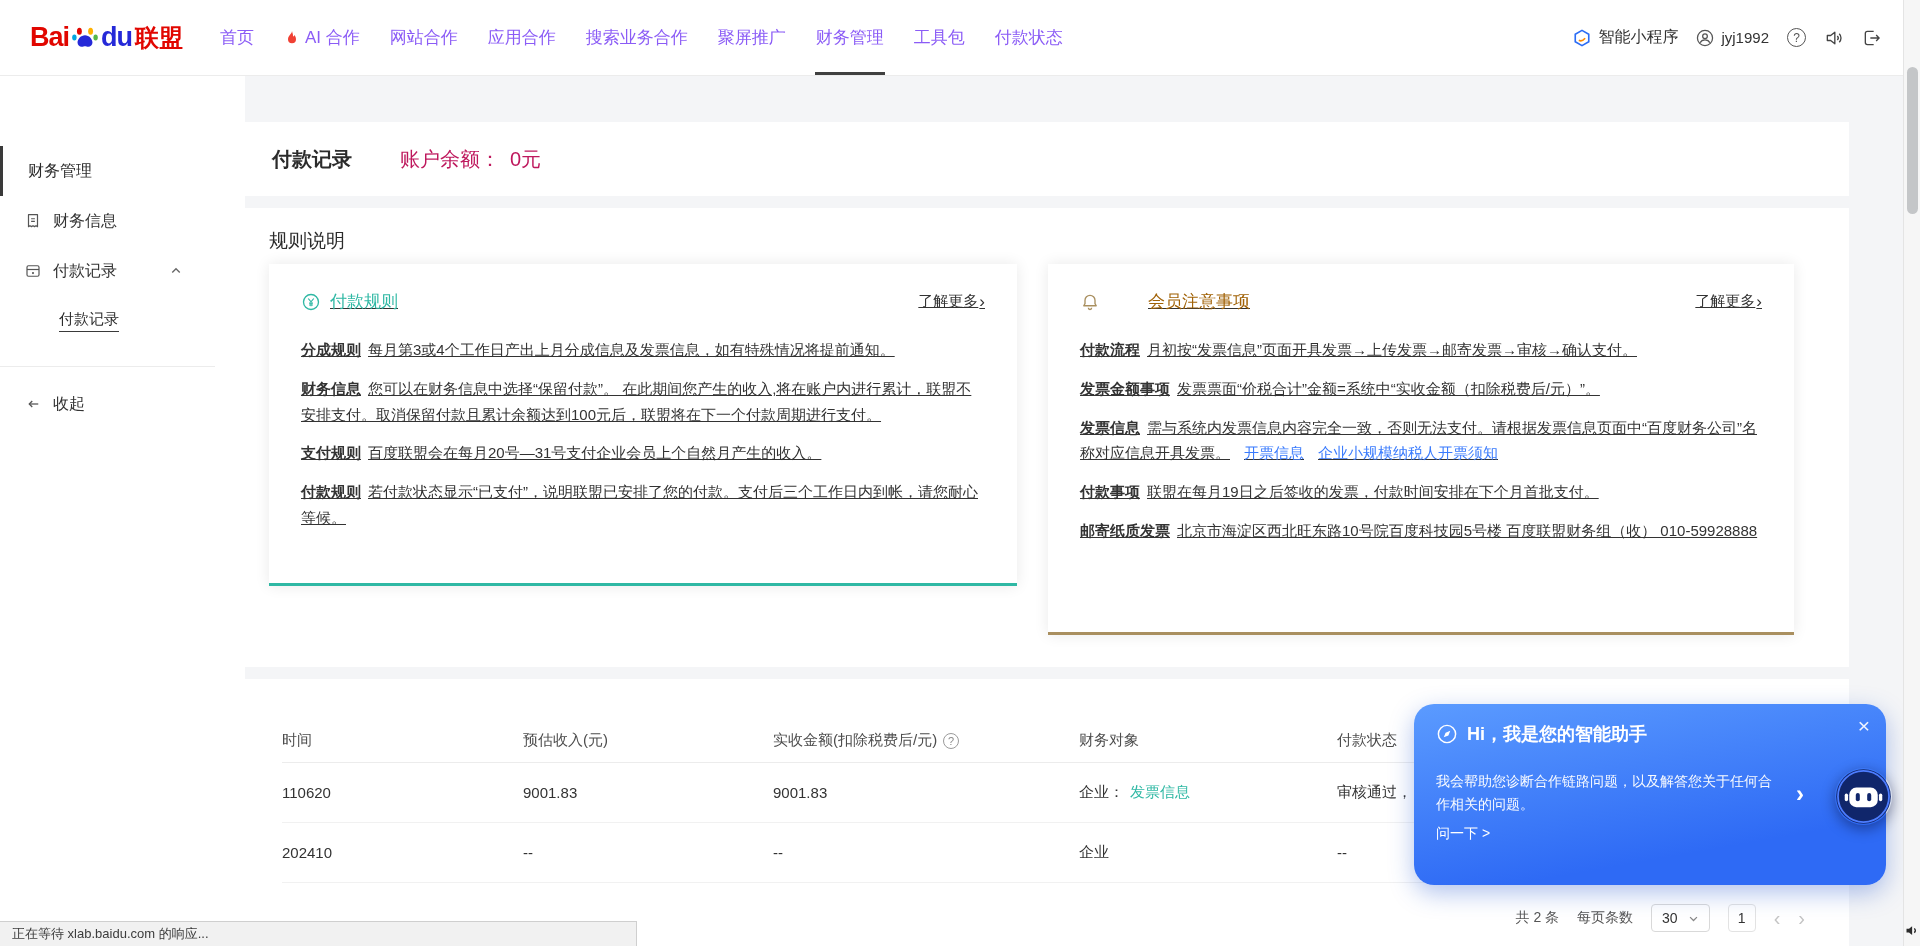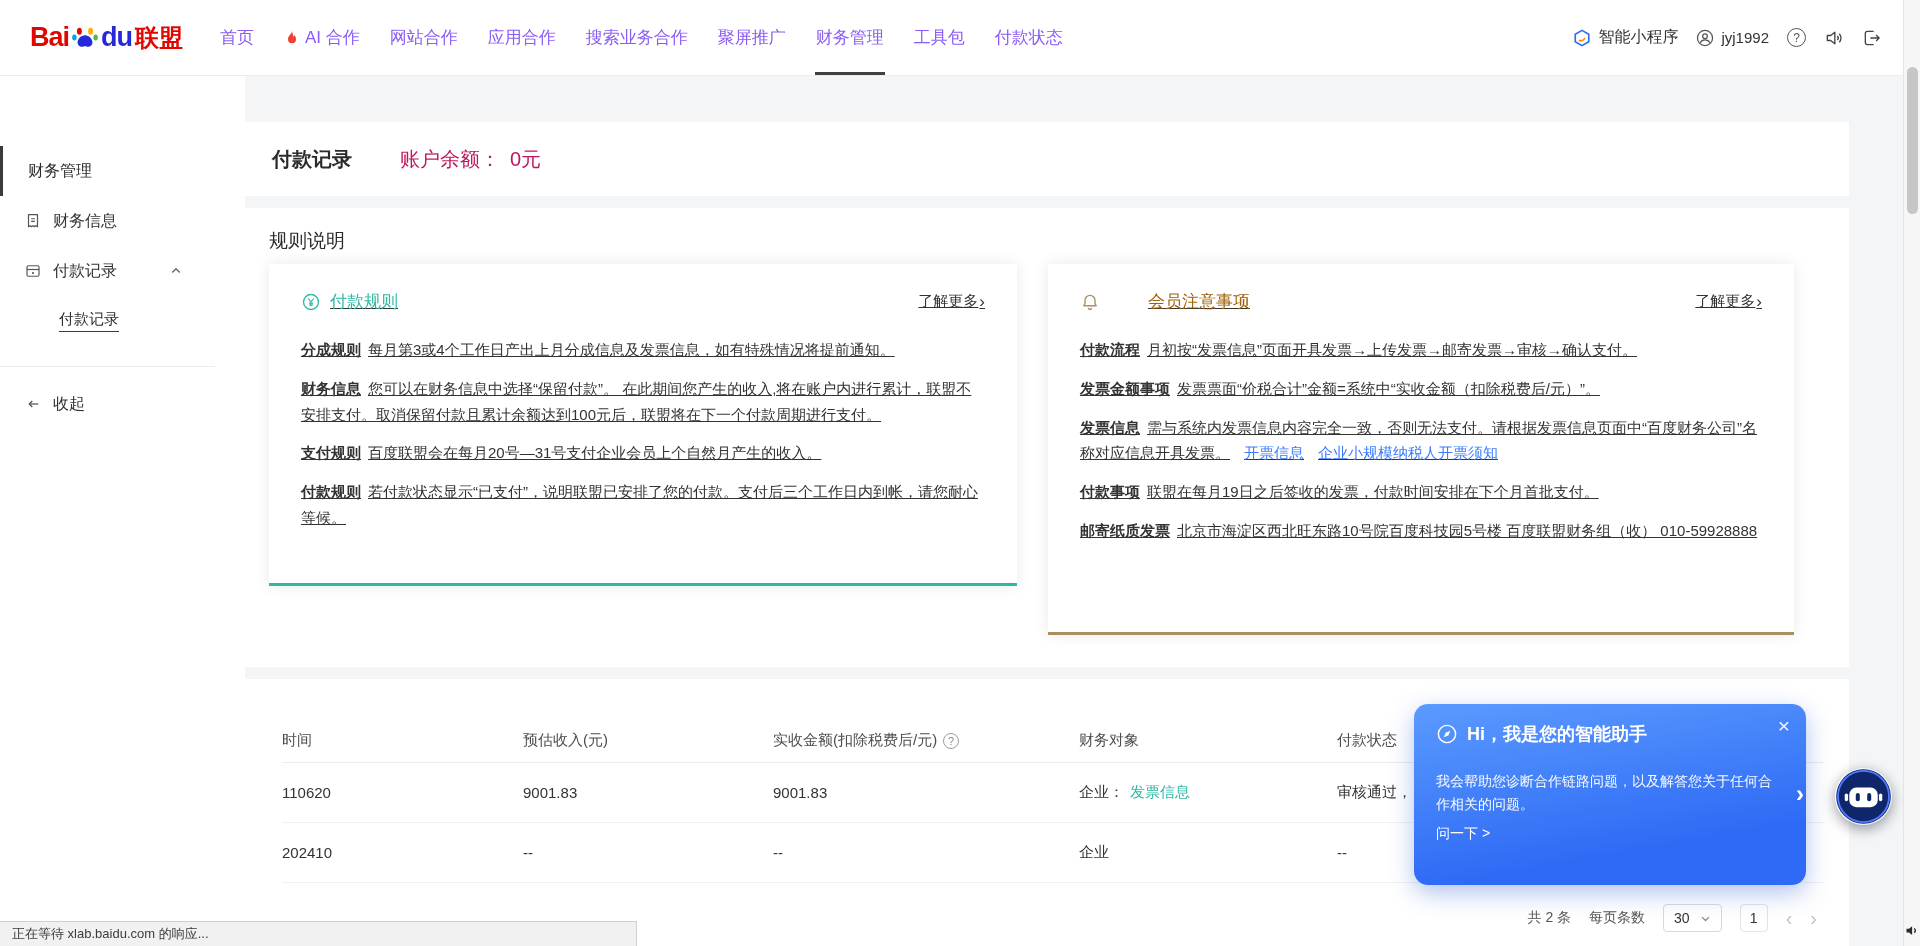--- a/index.html
+++ b/index.html
@@ -65,29 +65,29 @@
   .table-panel { position:absolute; left:245px; top:679px; width:1604px; height:267px; background:#fff; }
   .data-table { margin:40px 26px 0 37px; }
   .tr { display:grid; grid-template-columns:241px 250px 306px 258px 1fr; align-items:center; }
   .tr.head { height:44px; border-bottom:1px solid #ececec; color:#4d4d4d; font-size:15px; }
   .tr.row  { height:60px; border-bottom:1px solid #f1f1f1; font-size:15px; color:#333; }
   .th { display:flex; align-items:center; gap:6px; }
   .cell-entity { display:flex; gap:6px; align-items:center; }
   .link-teal { color:#2fb8a4; cursor:pointer; }
   .info-q { width:16px; height:16px; border:1px solid #9b9b9b; border-radius:50%; color:#8b8b8b; font-size:11px;
     display:flex; align-items:center; justify-content:center; cursor:pointer; }
-  .pagination { position:absolute; right:32px; bottom:14px; display:flex; align-items:center; gap:18px;
+  .pagination { position:absolute; right:44px; bottom:14px; display:flex; align-items:center; gap:18px;
     font-size:14px; color:#555; }
   .page-select { display:flex; align-items:center; gap:10px; border:1px solid #d9d9d9; border-radius:4px;
     padding:5px 10px; color:#333; cursor:pointer; }
   .page-num { min-width:28px; height:28px; border:1px solid #e3e3e3; background:#fff; border-radius:4px;
     display:flex; align-items:center; justify-content:center; color:#333; cursor:pointer; }
   .page-arrow { font-size:20px; color:#c4c4c4; cursor:pointer; line-height:1; }
   
-  .chat-popup { position:absolute; left:1414px; top:704px; width:392px; height:181px; border-radius:14px;
+  .chat-popup { position:absolute; left:1414px; top:704px; width:472px; height:181px; border-radius:20px;
     background:linear-gradient(170deg,#5b9bff 0%,#2e6af5 75%); color:#fff; padding:18px 22px; z-index:40;
     box-shadow:0 8px 24px rgba(31,82,204,.35); }
   .chat-head { display:flex; align-items:center; gap:9px; }
   .chat-title { font-size:18px; font-weight:700; }
   .chat-close { position:absolute; top:10px; right:16px; font-size:21px; color:rgba(255,255,255,.92); cursor:pointer; }
   .chat-body { margin-top:24px; font-size:14px; line-height:1.62; opacity:.97; width:336px; }
   .chat-cta { margin-top:10px; font-size:14px; cursor:pointer; }
   .chat-tail { position:absolute; left:1796px; top:780px; color:#fff; font-size:24px; font-weight:700; z-index:41; cursor:pointer; }
   .assistant-fab { position:absolute; left:1835px; top:768px; width:57px; height:57px; border-radius:50%; z-index:42;
     cursor:pointer; display:flex; box-shadow:0 4px 14px rgba(0,0,30,.4); }

